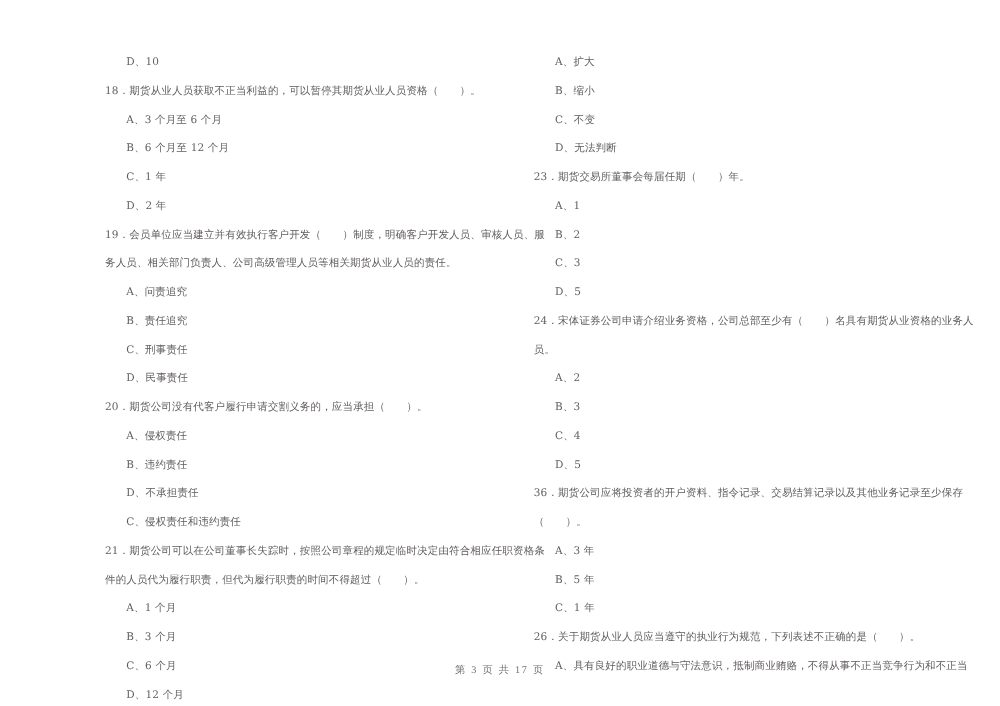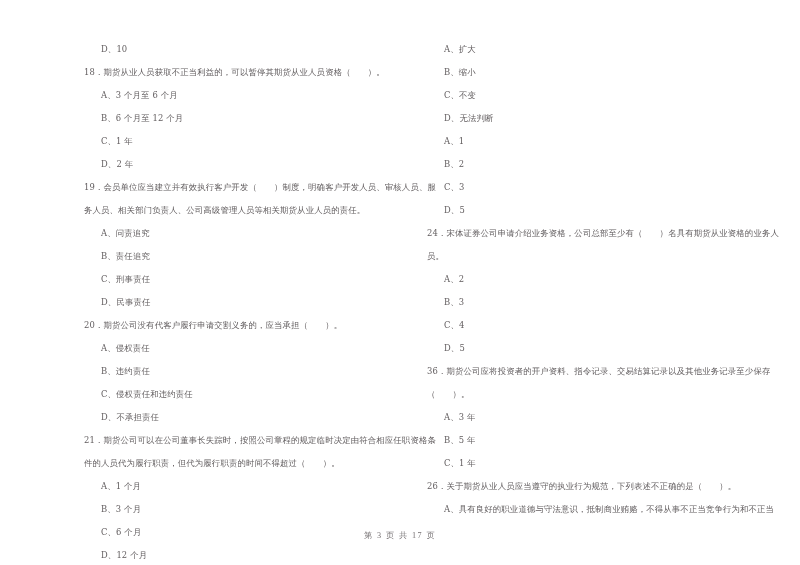--- a/index.html
+++ b/index.html
@@ -85,34 +85,35 @@
       <div class="line opt-line">D、2 年</div>
       <div class="line q-line">19．会员单位应当建立并有效执行客户开发（　　）制度，明确客户开发人员、审核人员、服</div>
       <div class="line q-cont">务人员、相关部门负责人、公司高级管理人员等相关期货从业人员的责任。</div>
       <div class="line opt-line">A、问责追究</div>
       <div class="line opt-line">B、责任追究</div>
       <div class="line opt-line">C、刑事责任</div>
       <div class="line opt-line">D、民事责任</div>
       <div class="line q-line">20．期货公司没有代客户履行申请交割义务的，应当承担（　　）。</div>
       <div class="line opt-line">A、侵权责任</div>
       <div class="line opt-line">B、违约责任</div>
+      <div class="line opt-line">D、不承担责任</div>
       <div class="line opt-line">C、侵权责任和违约责任</div>
-      <div class="line opt-line">D、不承担责任</div>
       <div class="line q-line">21．期货公司可以在公司董事长失踪时，按照公司章程的规定临时决定由符合相应任职资格条</div>
       <div class="line q-cont">件的人员代为履行职责，但代为履行职责的时间不得超过（　　）。</div>
       <div class="line opt-line">A、1 个月</div>
       <div class="line opt-line">B、3 个月</div>
       <div class="line opt-line">C、6 个月</div>
       <div class="line opt-line">D、12 个月</div>
     </div>
   <div class="column col-right">
       <div class="line opt-line">A、扩大</div>
       <div class="line opt-line">B、缩小</div>
       <div class="line opt-line">C、不变</div>
       <div class="line opt-line">D、无法判断</div>
+      <div class="line q-line">23．期货交易所董事会每届任期（　　）年。</div>
       <div class="line opt-line">A、1</div>
       <div class="line opt-line">B、2</div>
       <div class="line opt-line">C、3</div>
       <div class="line opt-line">D、5</div>
       <div class="line q-line">24．宋体证券公司申请介绍业务资格，公司总部至少有（　　）名具有期货从业资格的业务人</div>
       <div class="line q-cont">员。</div>
       <div class="line opt-line">A、2</div>
       <div class="line opt-line">B、3</div>
       <div class="line opt-line">C、4</div>
       <div class="line opt-line">D、5</div>

